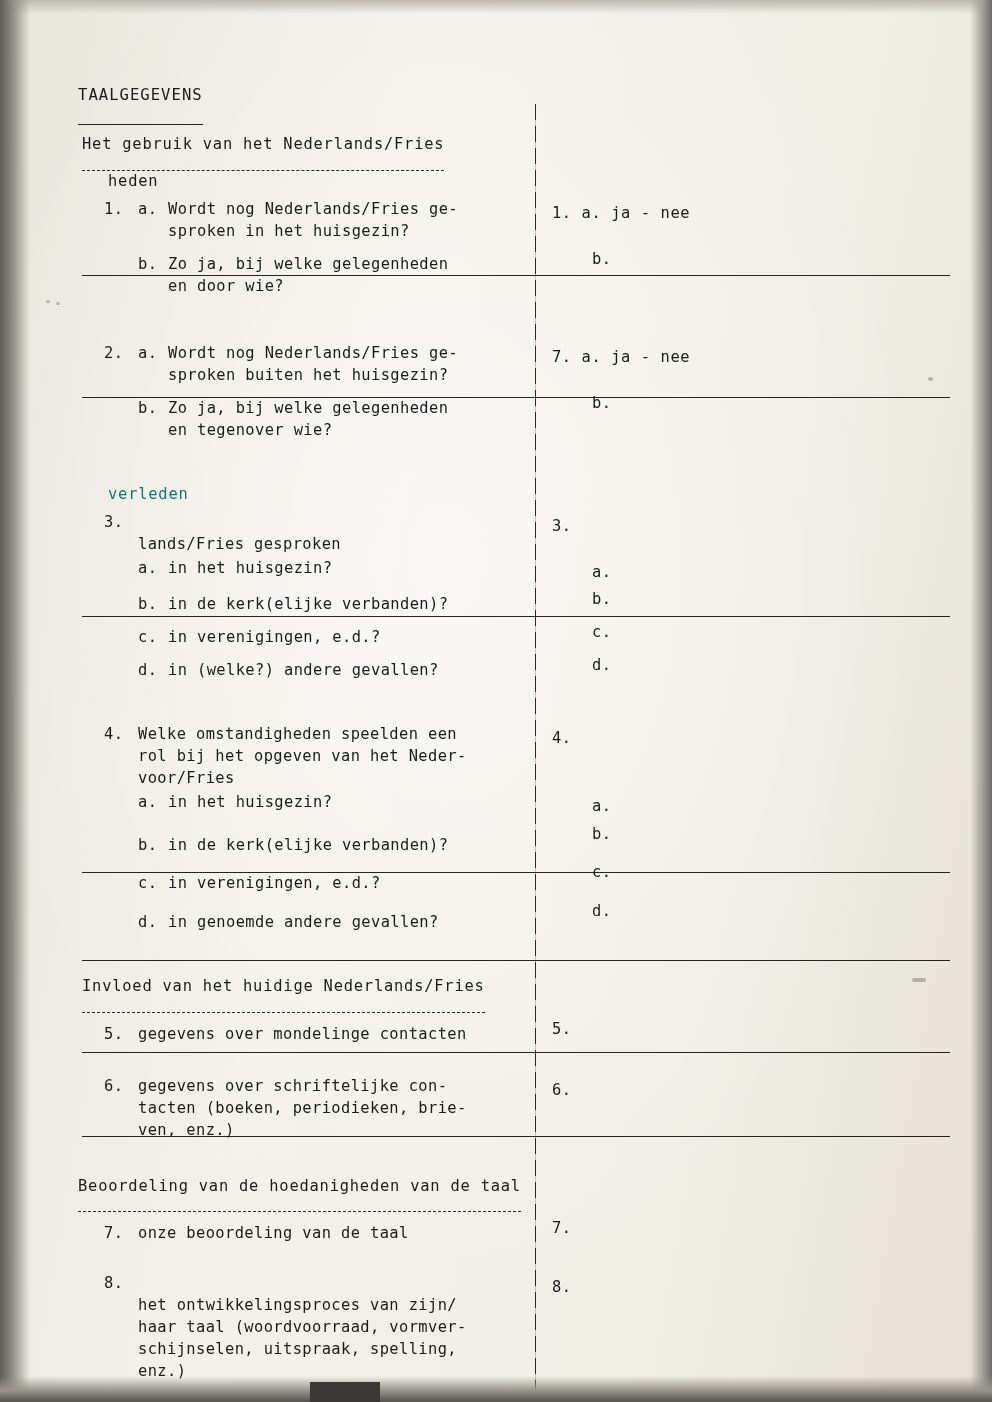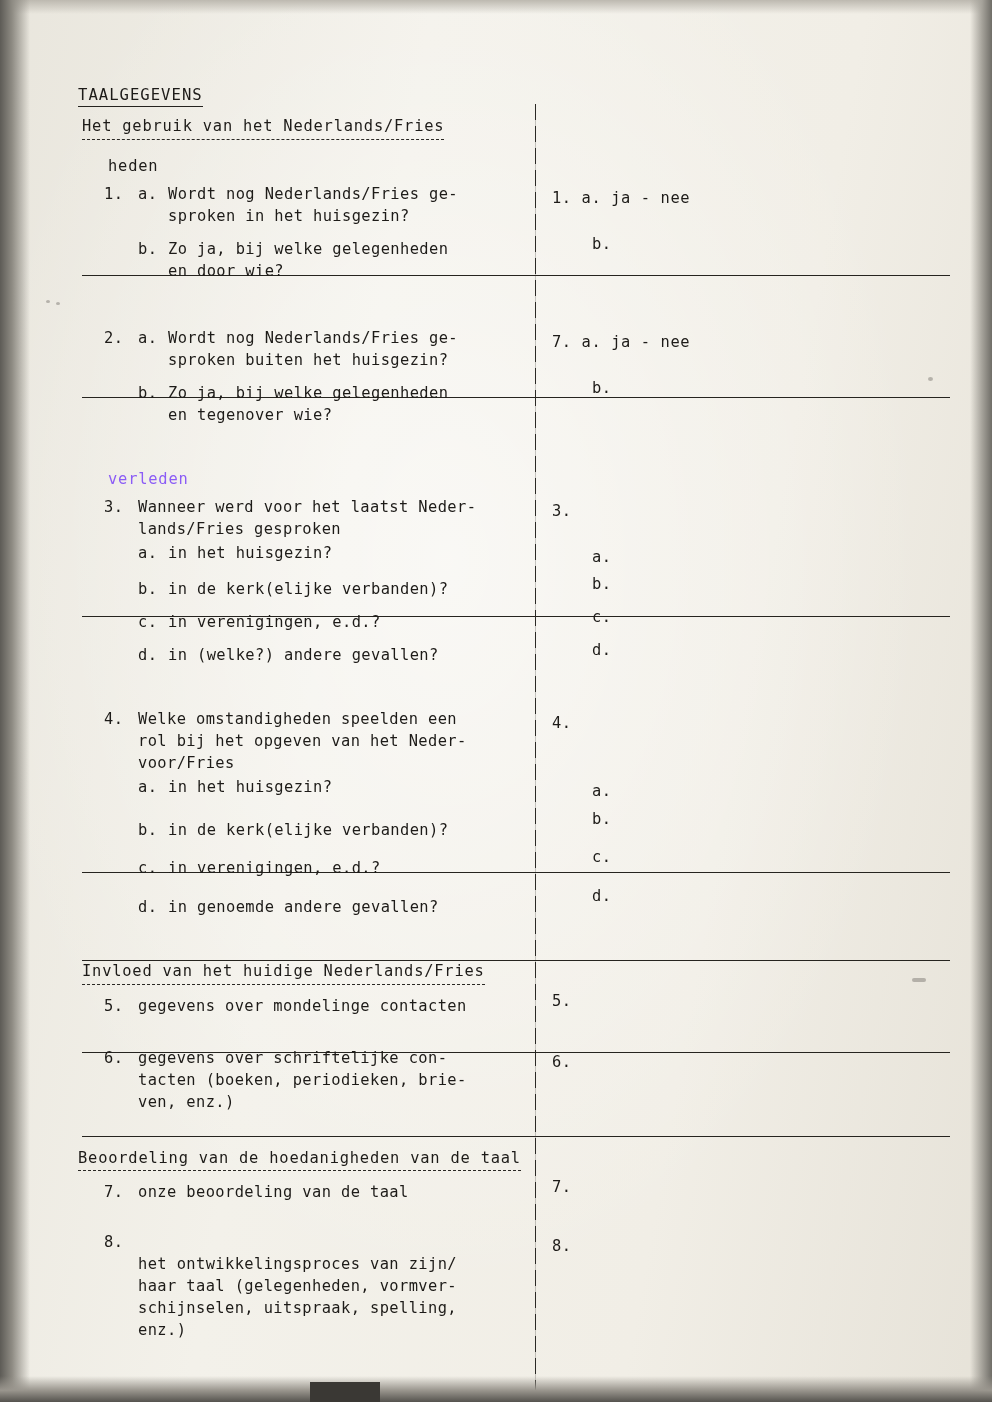--- a/index.html
+++ b/index.html
@@ -98,36 +98,36 @@
     left: 78px;
     top: 84px;
     width: 880px;
   }
 
   .title {
     font-size: 15.6px;
     letter-spacing: 1.0px;
     border-bottom: 1.2px solid #25231f;
     display: inline-block;
-    padding-bottom: 0;
+    padding-bottom: 18px;
     margin-bottom: 9px;
   }
 
   .section-head {
     font-size: 15.4px;
     letter-spacing: 0.8px;
     display: inline-block;
     border-bottom: 1.3px dashed #2a2824;
-    padding-bottom: 1px;
+    padding-bottom: 14px;
     margin-left: 4px;
   }
 
   .subhead {
     margin-left: 30px;
-    margin-top: 16px;
+    margin-top: 0;
     margin-bottom: 4px;
     letter-spacing: 0.8px;
   }
 
   
   .row {
     display: flex;
     position: relative;
     align-items: flex-start;
   }
@@ -184,21 +184,21 @@
   .gap-md { margin-top: 17px; }
 
   .ans {
     margin-top: 6px;
     letter-spacing: 0.6px;
   }
   .ans-indent {
     padding-left: 40px;
   }
 
-  .faint { color: #8b5cf6; }
+  .faint { color: #0f766e; }
 
   .speck {
     position: absolute;
     background: #7d7a73;
     border-radius: 50%;
     opacity: .5;
     pointer-events: none;
   }
 </style>
 </head>
@@ -298,21 +298,21 @@
 
       
       <div class="subhead faint" style="margin-top:42px;">verleden</div>
 
       
       <div class="row">
         <div class="qcol">
           <div class="item tight">
             <span class="num">3.</span>
             <span class="txt">
-              <span>Wanneer werd voor het laatst Neder-</span><br>
+              <br>
               <span>lands/Fries gesproken</span>
             </span>
           </div>
         </div>
         <div class="acol">
           <div class="ans tight">3.</div>
         </div>
       </div>
 
       <div class="row">
@@ -490,21 +490,21 @@
       </div>
 
       
       <div class="row" style="margin-top:26px;">
         <div class="qcol">
           <div class="item tight">
             <span class="num">8.</span>
             <span class="txt">
               <br>
               <span>het ontwikkelingsproces van zijn/</span><br>
-              <span>haar taal (gelegenheden, vormver-</span><br>
+              <span>haar taal (woordvoorraad, vormver-</span><br>
               <span>schijnselen, uitspraak, spelling,</span><br>
               <span>enz.)</span>
             </span>
           </div>
         </div>
         <div class="acol">
           <div class="ans tight">8.</div>
         </div>
       </div>
 

